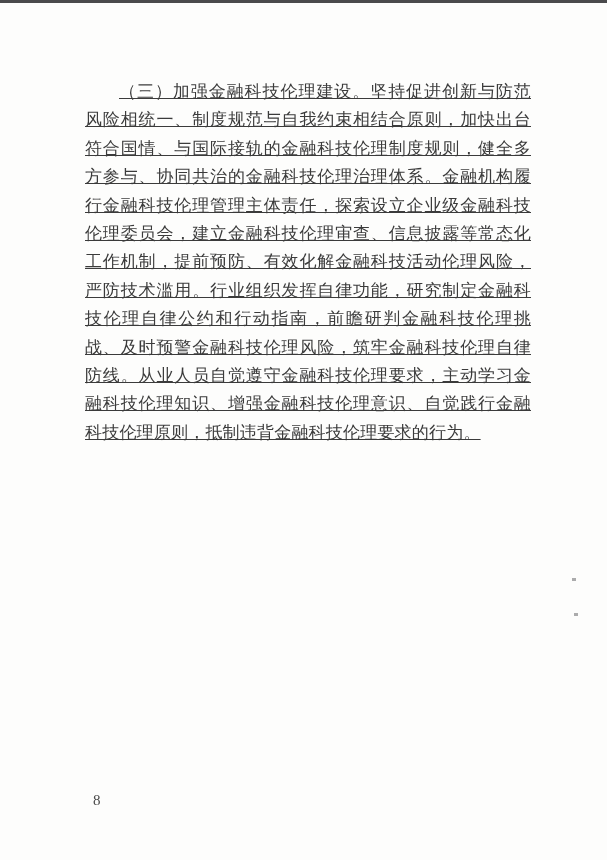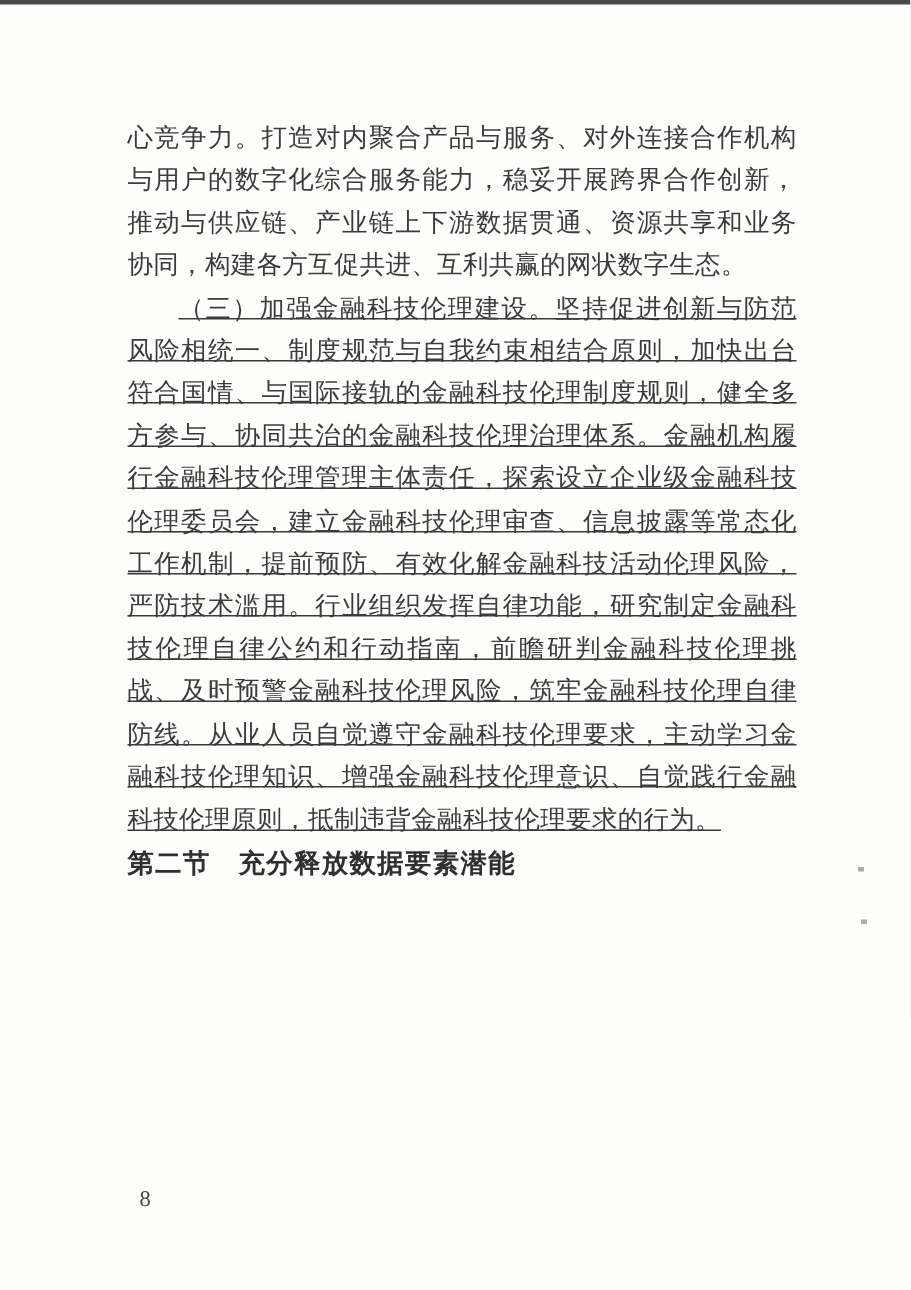--- a/index.html
+++ b/index.html
@@ -67,23 +67,21 @@
   .speck-2 { left: 574px; top: 613px; width: 4px; height: 3px; }
 </style>
 </head>
 <body>
 
 <div class="page">
 
   <div class="scan-bar-top"></div>
 
   <div class="text-column">
-    <p>心竞争力。打造对内聚合产品与服务、对外连接合作机构与用户的数字化综合服务能力，稳妥开展跨界合作创新，推动与供应链、产业链上下游数据贯通、资源共享和业务协同，构建各方互促共进、互利共赢的网状数字生态。</p>
     <p class="indent">（三）加强金融科技伦理建设。坚持促进创新与防范风险相统一、制度规范与自我约束相结合原则，加快出台符合国情、与国际接轨的金融科技伦理制度规则，健全多方参与、协同共治的金融科技伦理治理体系。金融机构履行金融科技伦理管理主体责任，探索设立企业级金融科技伦理委员会，建立金融科技伦理审查、信息披露等常态化工作机制，提前预防、有效化解金融科技活动伦理风险，严防技术滥用。行业组织发挥自律功能，研究制定金融科技伦理自律公约和行动指南，前瞻研判金融科技伦理挑战、及时预警金融科技伦理风险，筑牢金融科技伦理自律防线。从业人员自觉遵守金融科技伦理要求，主动学习金融科技伦理知识、增强金融科技伦理意识、自觉践行金融科技伦理原则，抵制违背金融科技伦理要求的行为。</p>
-    <p class="section-heading">第二节　充分释放数据要素潜能</p>
   </div>
 
   <div class="page-number">8</div>
 
   <div class="speck speck-1"></div>
   <div class="speck speck-2"></div>
 
 </div>
 
 </body></html>

